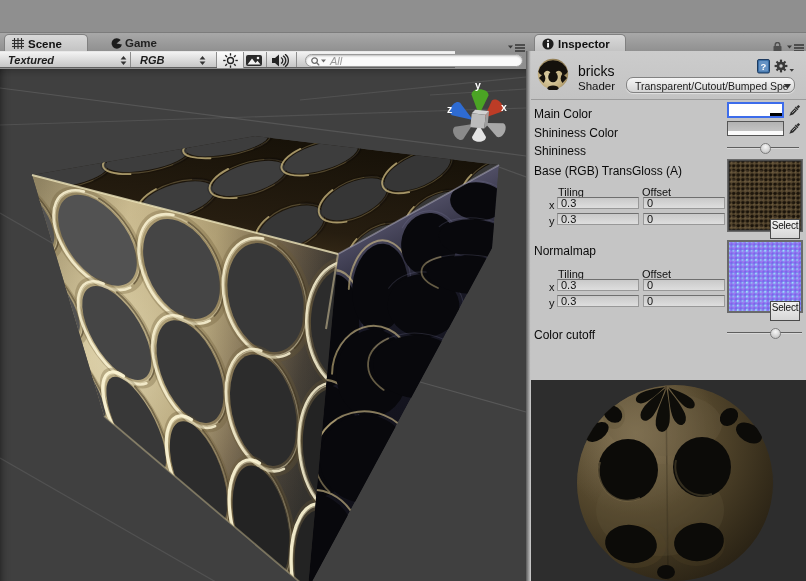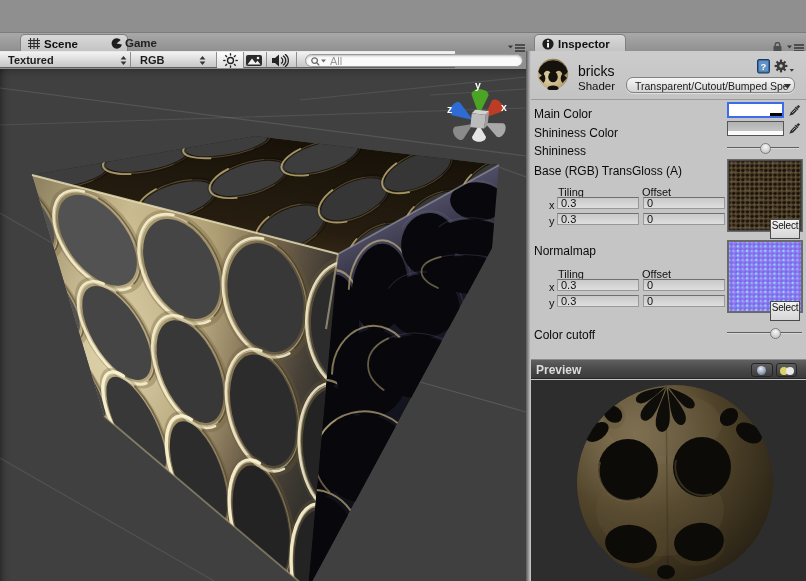--- a/index.html
+++ b/index.html
@@ -31,41 +31,41 @@
 #pvbar{left:531px;top:327px;width:275px;height:20px;
  background:linear-gradient(#606060,#474747 55%,#3a3a3a);border-top:1px solid #8a8a8a;border-bottom:1px solid #262626;}
 #pvbody{left:531px;top:348px;width:275px;height:229px;background:#2d2d2d;}
 #insp-strip{left:531px;top:577px;width:275px;height:4px;background:linear-gradient(#ababab,#8c8c8c);}
 .icongrid line{stroke:#2e2e2e;stroke-width:1.1;}
 </style></head><body>
 <div id="win">
 
 <div id="scene" class="abs" style="left:0;top:0;width:526px;">
  <div class="tabbar" style="width:526px;">
-  <div class="tab-act" style="left:20px;width:108px;">
+  <div class="tab-act" style="left:4px;width:84px;">
    <svg width="12" height="11" viewBox="0 0 12 11" class="icongrid" style="margin-right:4px;">
     <line x1="2.5" y1="0" x2="2.5" y2="11"></line>
             <line x1="6" y1="0" x2="6" y2="11"></line>
             <line x1="9.5" y1="0" x2="9.5" y2="11"></line>
     <line x1="0" y1="2.5" x2="12" y2="2.5"></line>
             <line x1="0" y1="5.5" x2="12" y2="5.5"></line>
             <line x1="0" y1="8.5" x2="12" y2="8.5"></line>
    </svg>Scene</div>
   <div class="tab-inact" style="left:111px;">
    <svg width="11" height="11" viewBox="0 0 11 11" style="margin-right:3px;">
     <path d="M5.5,5.5 L10.5,3.2 A5.2,5.2 0 1 0 10.5,7.8 Z" fill="#1d1d1d" transform="rotate(-15 5.5 5.5)"></path>
    </svg>Game</div>
   <svg class="abs" style="left:508px;top:11px;" width="17" height="8" viewBox="0 0 17 8">
    <polygon points="0,1.5 5,1.5 2.5,4.5" fill="#3a3a3a"></polygon>
    <line x1="7" y1="1" x2="17" y2="1" stroke="#3a3a3a" stroke-width="1.6"></line>
    <line x1="7" y1="4" x2="17" y2="4" stroke="#3a3a3a" stroke-width="1.6"></line>
    <line x1="7" y1="7" x2="17" y2="7" stroke="#3a3a3a" stroke-width="1.6"></line>
   </svg>
  </div>
- <div class="toolbar" style="width:455px;">
+ <div class="toolbar" style="width:455px;font-style:italic;">
   <span class="abs" style="left:8px;top:2px;font-weight:bold;color:#1c1c1c;">Textured</span>
   <svg class="abs" style="left:120px;top:4px;" width="7" height="9" viewBox="0 0 7 9">
    <polygon points="3.5,0 6.4,3.6 0.6,3.6" fill="#333"></polygon>
           <polygon points="3.5,9 6.4,5.4 0.6,5.4" fill="#333"></polygon>
         </svg>
   <div class="tsep" style="left:130px;"></div>
   <span class="abs" style="left:140px;top:2px;font-weight:bold;color:#1c1c1c;">RGB</span>
   <svg class="abs" style="left:199px;top:4px;" width="7" height="9" viewBox="0 0 7 9">
    <polygon points="3.5,0 6.4,3.6 0.6,3.6" fill="#333"></polygon>
           <polygon points="3.5,9 6.4,5.4 0.6,5.4" fill="#333"></polygon>
@@ -504,30 +504,20 @@
 <div class="field" style="left:557px;top:247px;width:82px;">0.3</div>
 <div class="field" style="left:643px;top:247px;width:82px;">0</div>
 <span class="slbl" style="left:549px;top:265px;font-size:11px;">y</span>
 <div class="field" style="left:557px;top:263px;width:82px;">0.3</div>
 <div class="field" style="left:643px;top:263px;width:82px;">0</div>
 
 <span class="lbl" style="left:534px;top:296px;">Color cutoff</span>
 <div class="track" style="left:727px;top:300px;width:75px;"></div>
 <div class="thumb" style="left:770px;top:296px;"></div>
 
-<div id="pvbar" class="abs">
- <span class="abs" style="left:5px;top:3px;font-size:12px;font-weight:bold;color:#dcdcdc;">Preview</span>
- <div class="abs" style="left:220px;top:3px;width:22px;height:14px;border-radius:3px;background:linear-gradient(#5e5e5e,#3c3c3c);border:1px solid #252525;">
-  <div class="abs" style="left:5px;top:1.5px;width:9px;height:9px;border-radius:50%;background:radial-gradient(circle at 40% 30%,#e8eef8,#8a96ad 65%,#5c6880);"></div>
-      </div>
- <div class="abs" style="left:245px;top:3px;width:21px;height:14px;border-radius:3px;background:linear-gradient(#5e5e5e,#3c3c3c);border:1px solid #252525;">
-  <div class="abs" style="left:3px;top:2.5px;width:8px;height:8px;border-radius:50%;background:#ded06a;"></div>
-  <div class="abs" style="left:9px;top:2.5px;width:8px;height:8px;border-radius:50%;background:#e9e9e9;"></div>
-      </div>
-</div>
 <div id="pvbody" class="abs"></div>
 <svg class="abs" style="left:531px;top:348px;" width="275" height="229" viewBox="531 348 275 229">
 <defs>
 <radialGradient id="gBall" cx="0.3" cy="0.27" r="0.95">
  <stop offset="0" stop-color="#6d5f45"></stop>
           <stop offset="0.42" stop-color="#53462c"></stop>
  <stop offset="0.72" stop-color="#362d1b"></stop>
           <stop offset="1" stop-color="#1d170e"></stop>
 </radialGradient>
 <radialGradient id="gBallHi" cx="0.3" cy="0.24" r="0.42">

